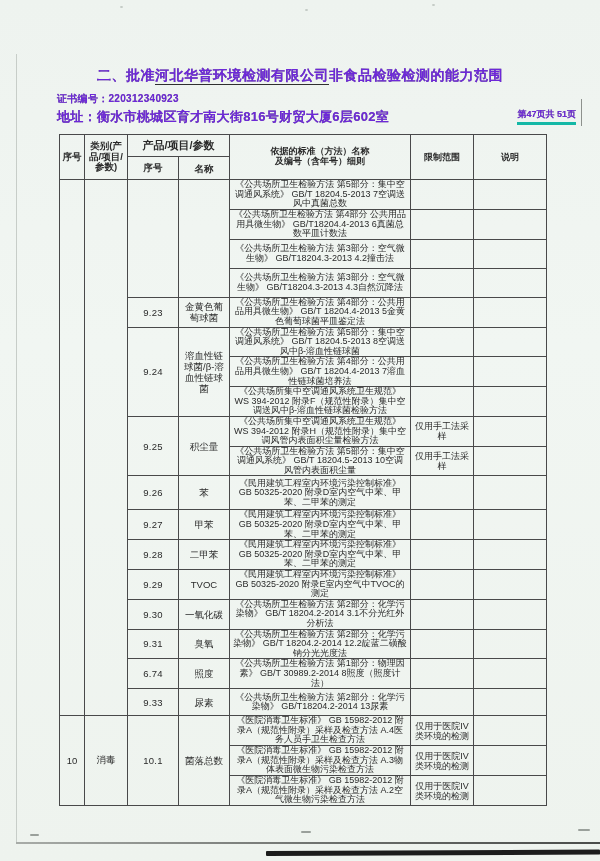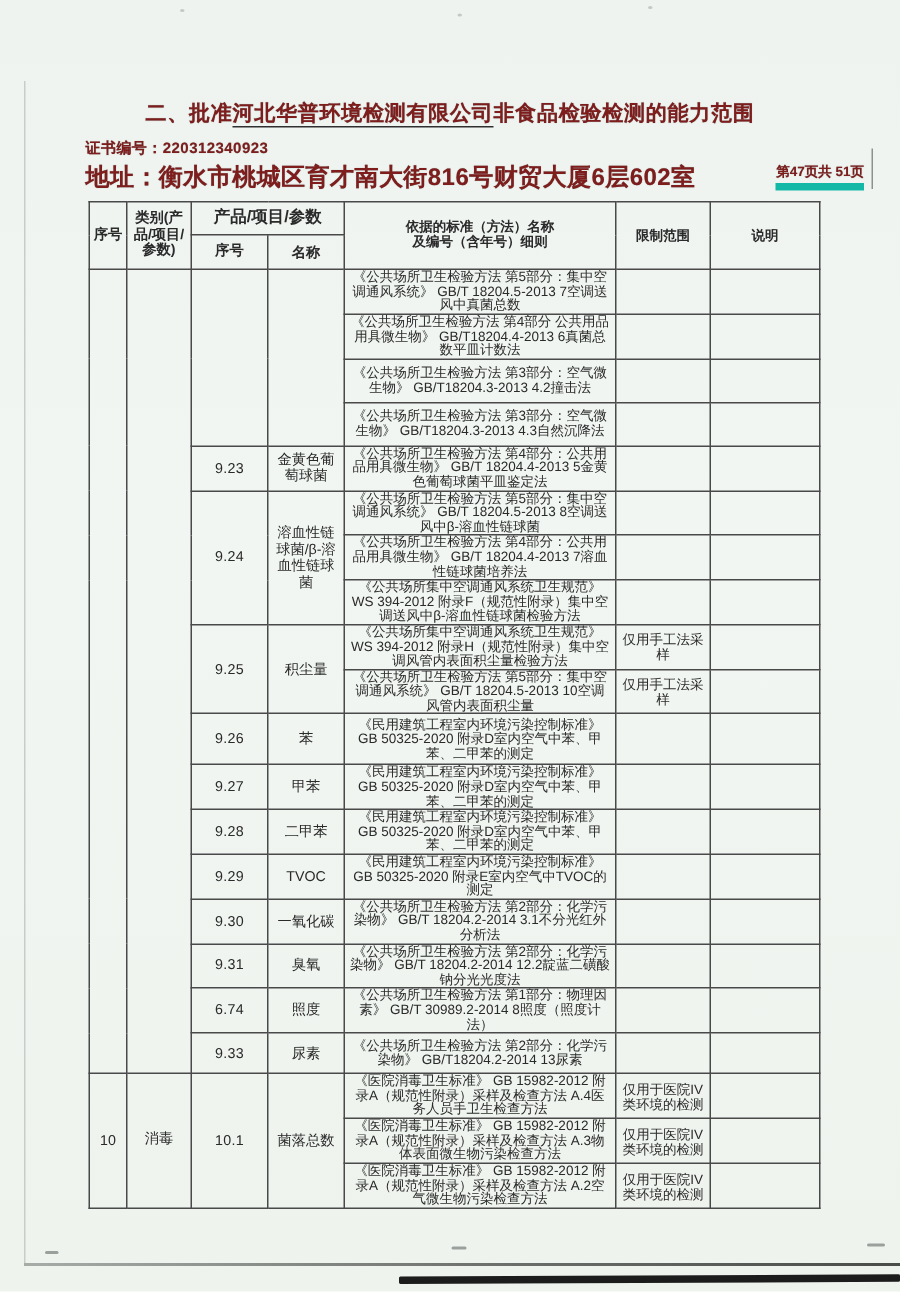--- a/index.html
+++ b/index.html
@@ -3,43 +3,43 @@
 <meta charset="utf-8">
 <style>
   html,body{margin:0;padding:0;}
   body{
     width:600px;height:861px;position:relative;overflow:hidden;
     background:linear-gradient(180deg,#eef3ef 0%,#f1f6f2 40%,#eef3ee 100%);
     font-family:"Liberation Sans","DejaVu Sans",sans-serif;
     color:#262626;
   }
   .page{position:absolute;inset:0;}
-  .ink{color:#7f1d1d;text-shadow:0 0 .5px rgba(38,38,38,.55);}
+  .ink{color:#6d28d9;text-shadow:0 0 .5px rgba(38,38,38,.55);}
 
   
   .edge-left{position:absolute;left:16px;top:54px;width:1px;height:789px;background:#c7cdc8;}
   .edge-bottom{position:absolute;left:16px;top:842px;width:584px;height:2px;
     background:linear-gradient(90deg,#a8aca8,#6b6e6b 55%,#4a4c4a);}
   .scanner-bar{position:absolute;left:266px;top:851px;width:334px;height:5px;background:#1c1c1c;
     transform:rotate(-.25deg);transform-origin:left center;border-radius:1px;}
   .artifact-vline{position:absolute;left:581px;top:99px;width:1px;height:27px;background:#8d918d;}
   .smudge{position:absolute;height:2px;background:#9aa09b;border-radius:1px;filter:blur(.4px);}
   .sm1{left:30px;top:834px;width:9px;}
   .sm2{left:301px;top:831px;width:10px;}
   .sm3{left:578px;top:829px;width:12px;}
   .speck{position:absolute;width:3px;height:2px;background:#c3c9c4;border-radius:50%;}
 
   
   .doc-title{position:absolute;left:0;top:67px;width:600px;text-align:center;
     font-size:14px;font-weight:700;letter-spacing:.5px;}
   .doc-title .uline{border-bottom:1.2px solid #2f2f2f;padding-bottom:1px;}
   .cert-line{position:absolute;left:57px;top:92px;font-size:10px;font-weight:700;letter-spacing:.3px;}
-  .addr-line{position:absolute;left:57px;top:108px;font-size:16px;font-weight:600;letter-spacing:.3px;}
+  .addr-line{position:absolute;left:57px;top:108px;font-size:13px;font-weight:600;letter-spacing:.3px;}
   .page-indicator{position:absolute;right:24px;top:108px;font-size:9px;font-weight:600;
-    border-bottom:5px solid #14b8a6;padding-bottom:1px;}
+    border-bottom:3px solid #14b8a6;padding-bottom:1px;}
 
   
   .tbl-wrap{position:absolute;left:59px;top:134px;}
   table{border-collapse:collapse;table-layout:fixed;width:488px;}
   td{border:1px solid #49494a;text-align:center;vertical-align:middle;
      padding:0 2px;overflow:hidden;color:#2a2a2a;}
   .hd{font-size:11px;line-height:10.5px;font-weight:600;}
   .c1{width:20px;font-size:9.5px;}
   .c2{width:38px;font-size:9.5px;line-height:10.5px;}
   .c3{width:50px;font-size:9.5px;letter-spacing:.2px;}

